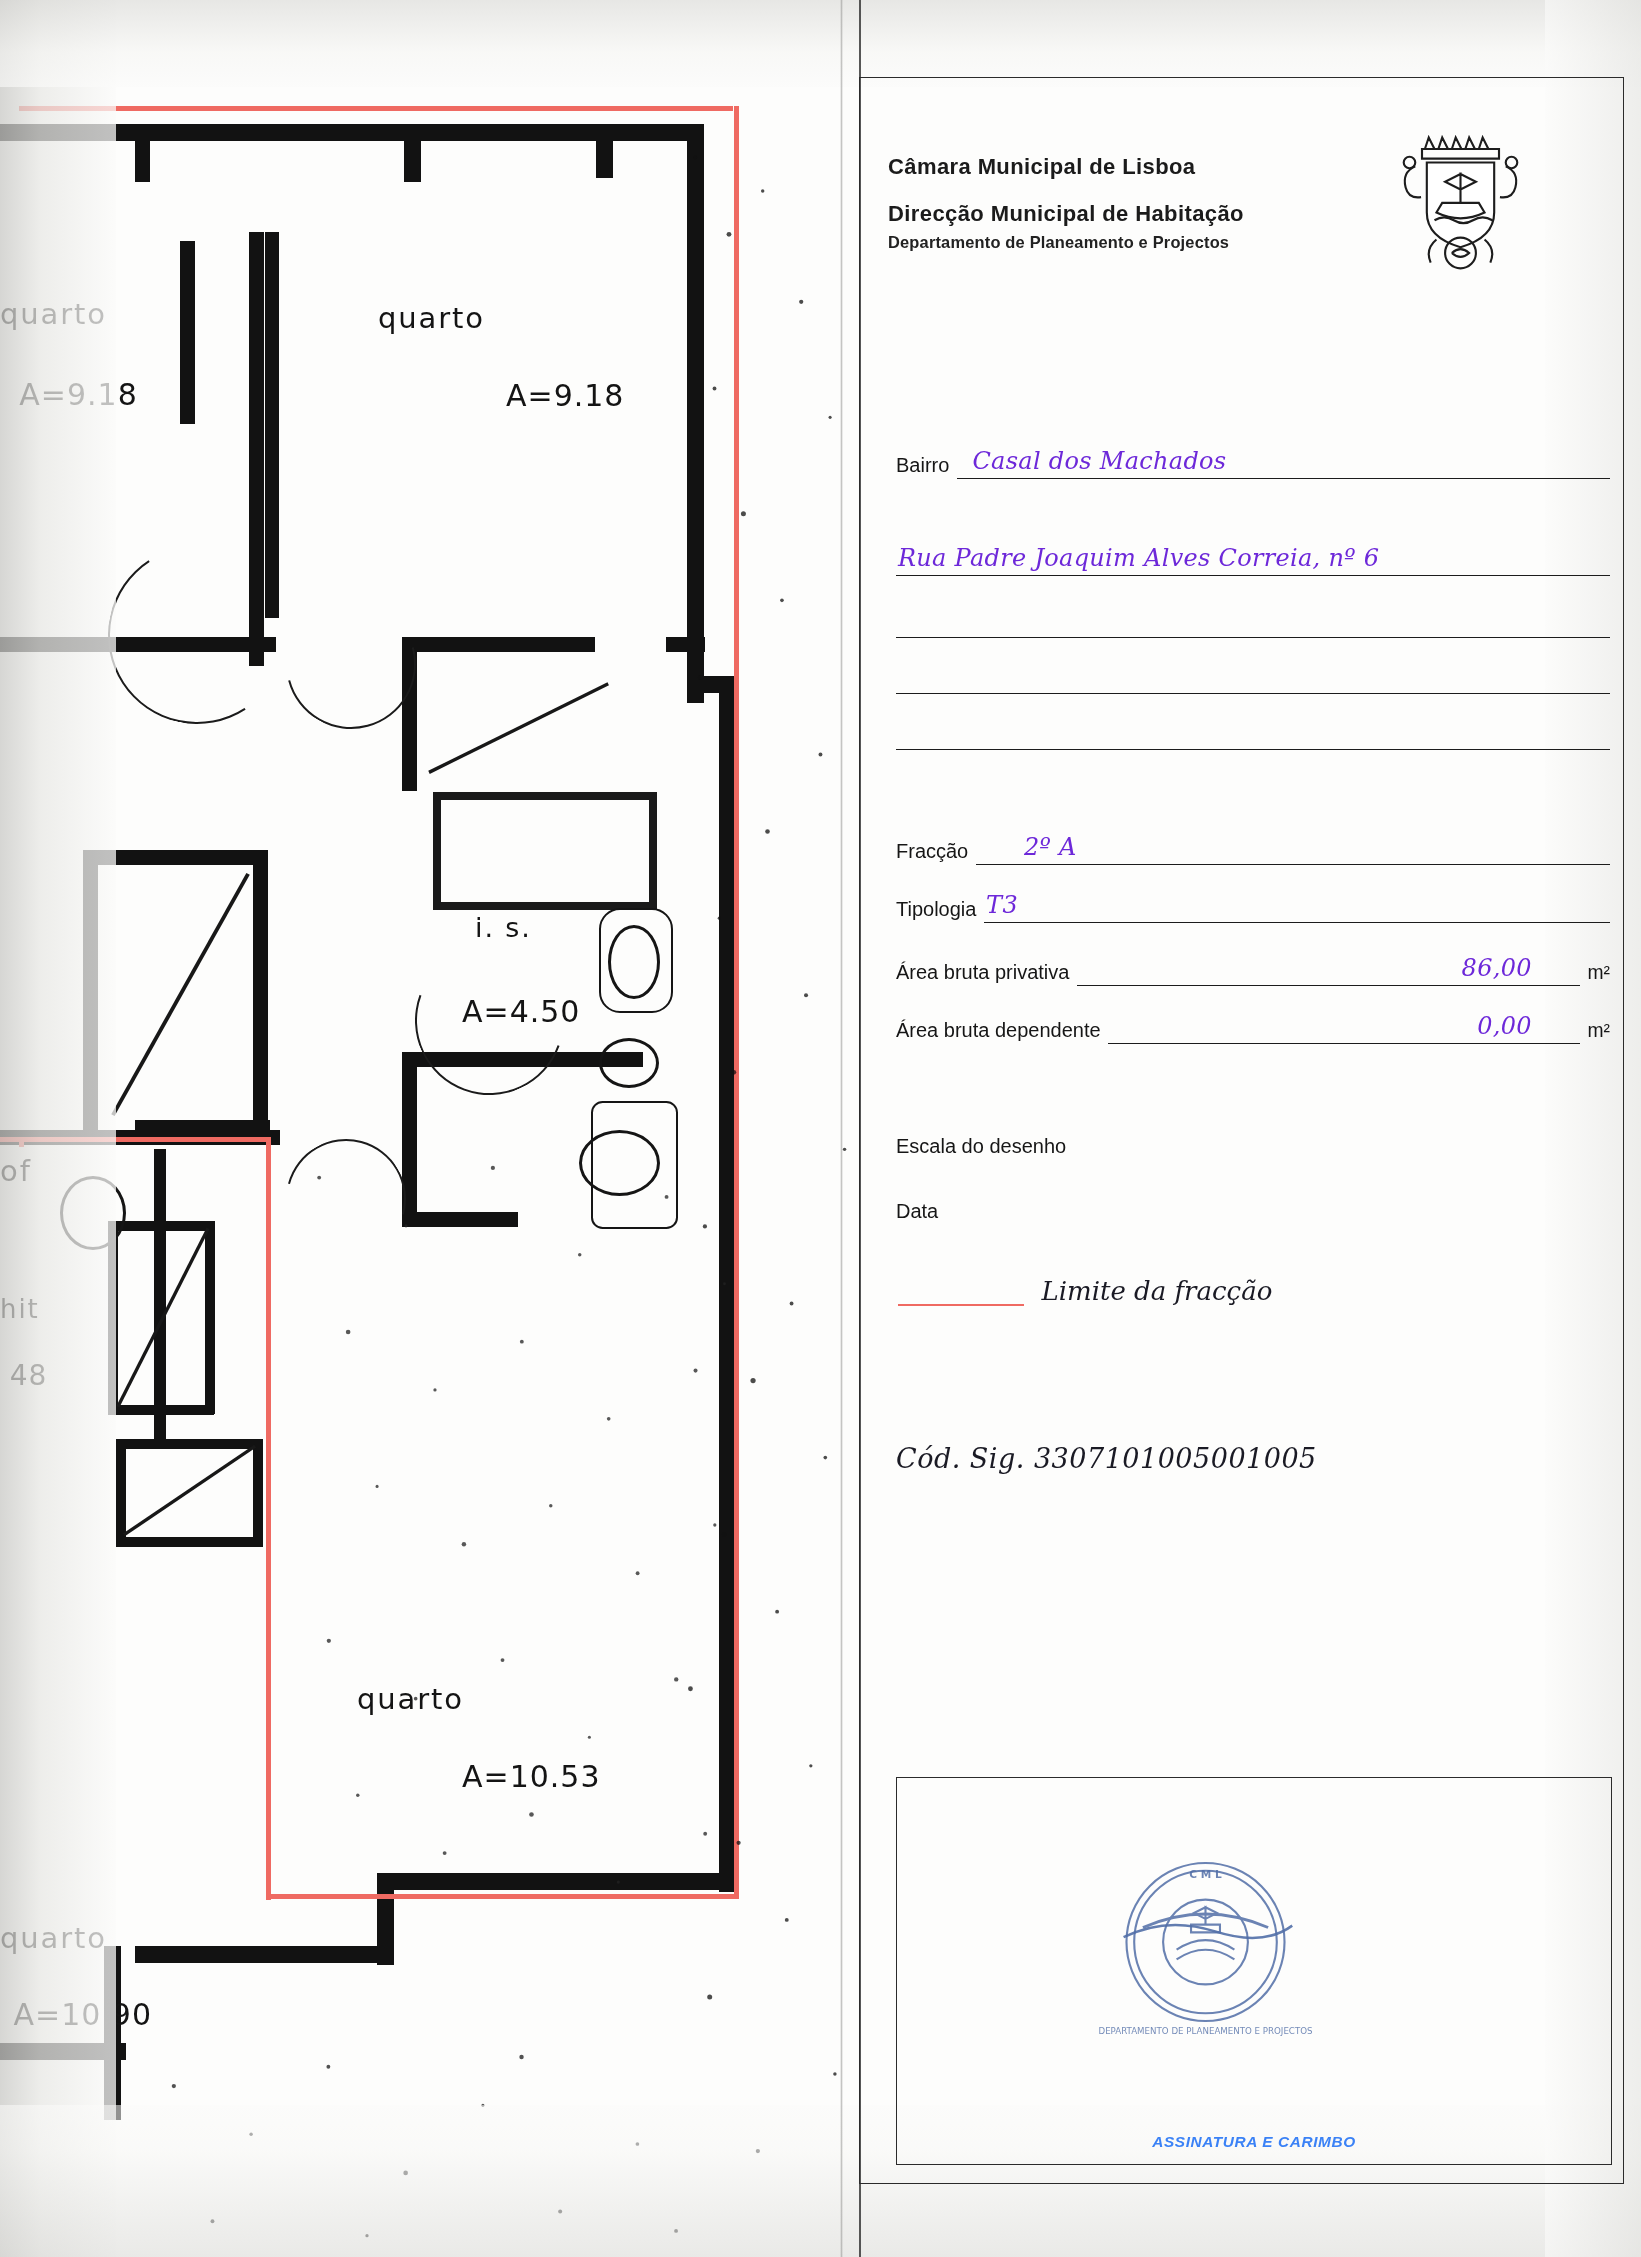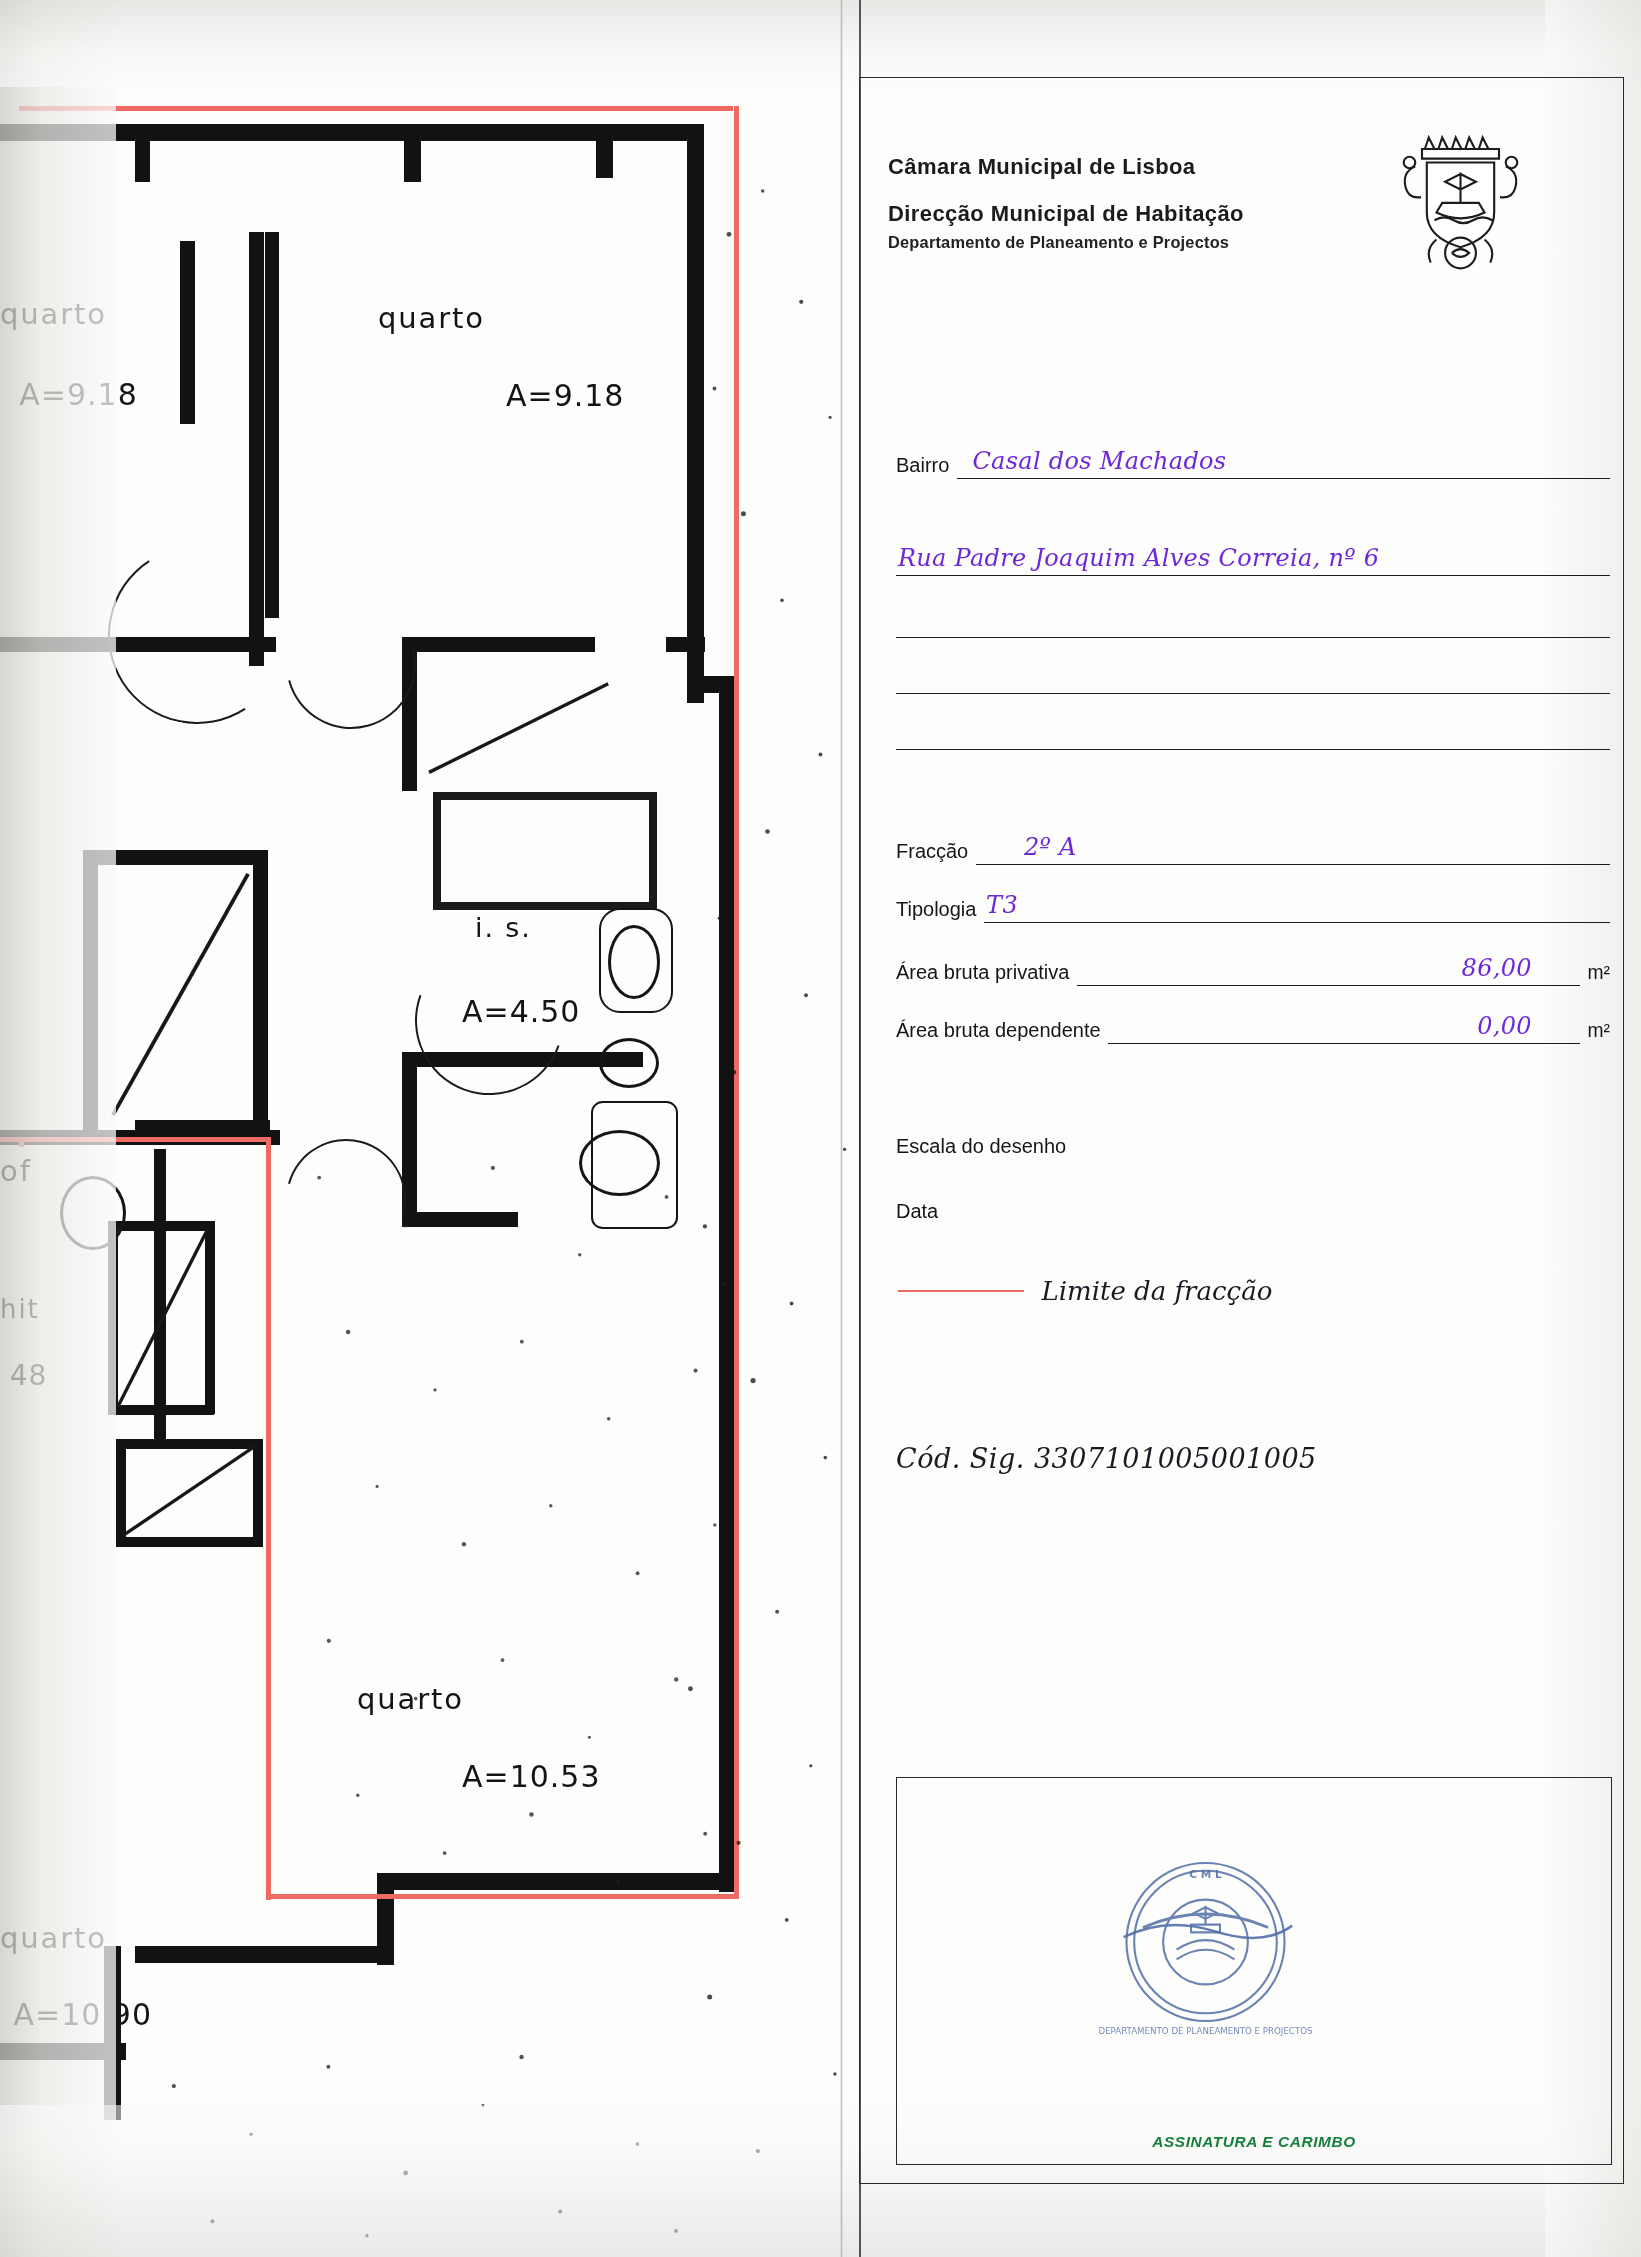--- a/index.html
+++ b/index.html
@@ -133,21 +133,21 @@
     position: absolute;
     border-bottom: 1.5px solid #1c1c1c;
     height: 0;
   }
 
   
   .limite {
     position: absolute;
     left: 898px; top: 1276px;
     display: flex;
-    align-items: center;
+    align-items: flex-end;
   }
   .limite .swatch {
     width: 126px;
     height: 0;
     border-top: 2.9px solid #ef6a62;
     margin-right: 17.4px;
   }
   .limite .txt {
     font-family: "DejaVu Serif", serif;
     font-style: italic;
@@ -173,21 +173,21 @@
     border: 1.9px solid #2b2b2b;
   }
   .stamp-caption {
     position: absolute;
     left: 0; right: 0; bottom: 13.5px;
     text-align: center;
     font-size: 15.4px;
     font-weight: bold;
     font-style: italic;
     letter-spacing: 0.6px;
-    color: #15803d;
+    color: #3b82f6;
   }
   .stamp-seal {
     position: absolute;
     left: 188px; top: 58px;
     width: 241px; height: 212px;
     opacity: .9;
   }
 
   
   .plan {

